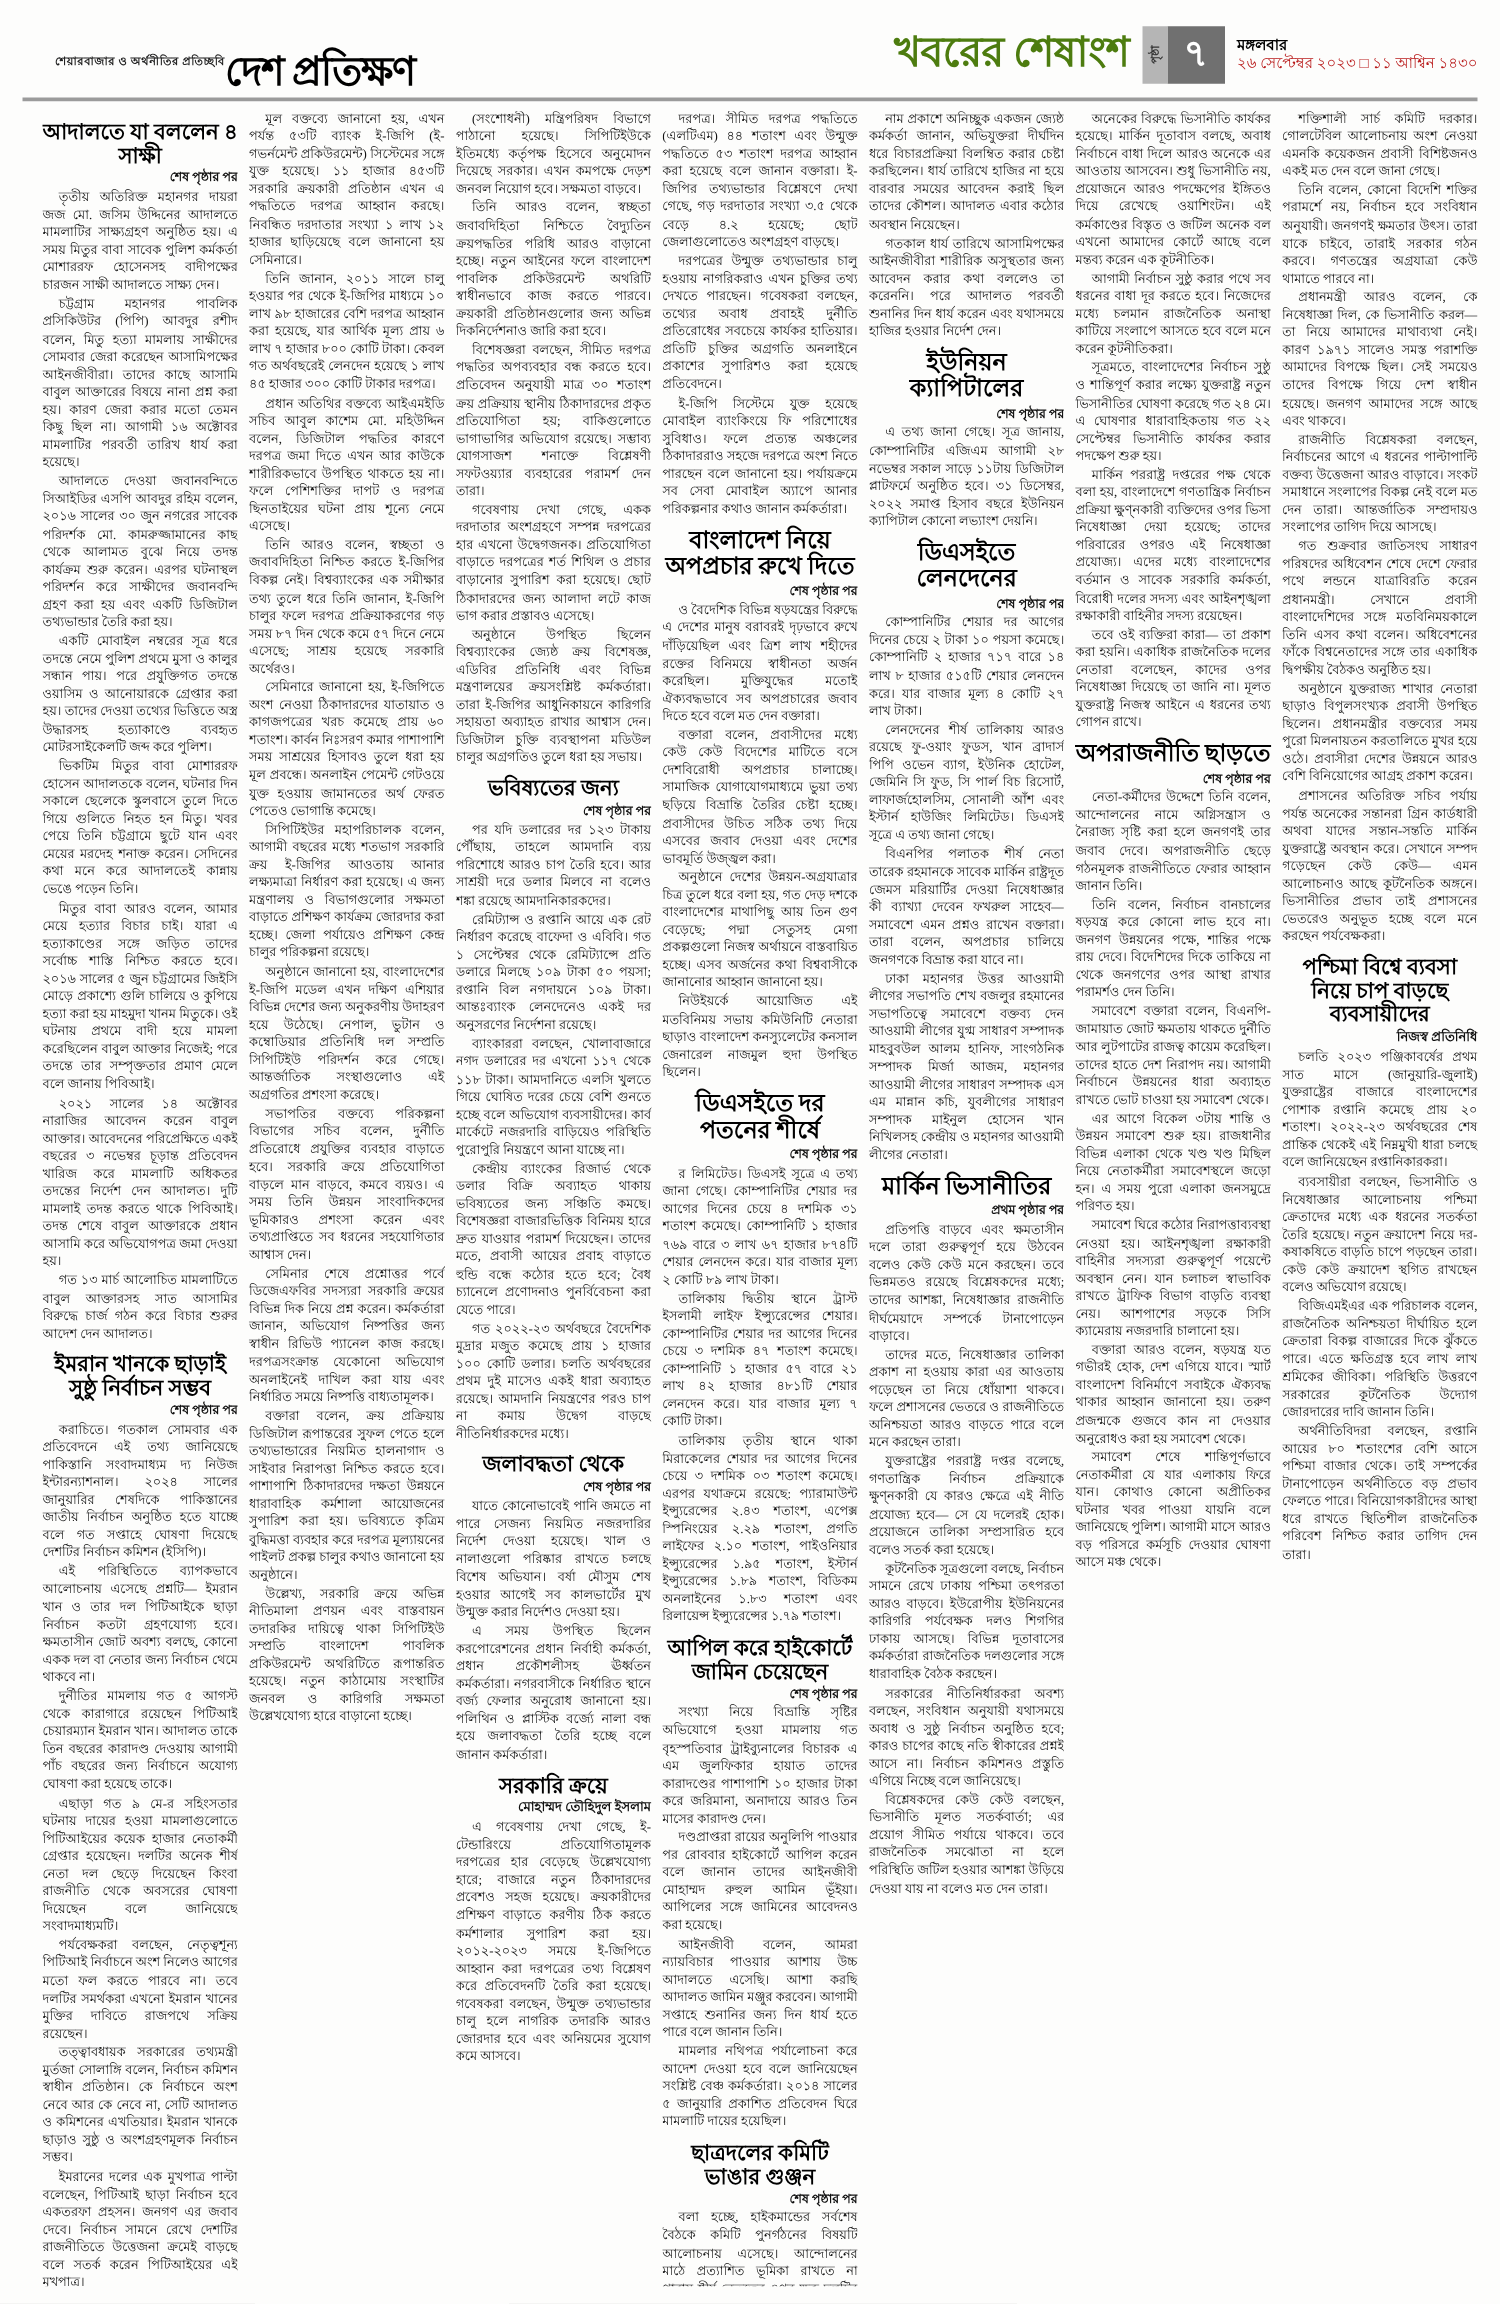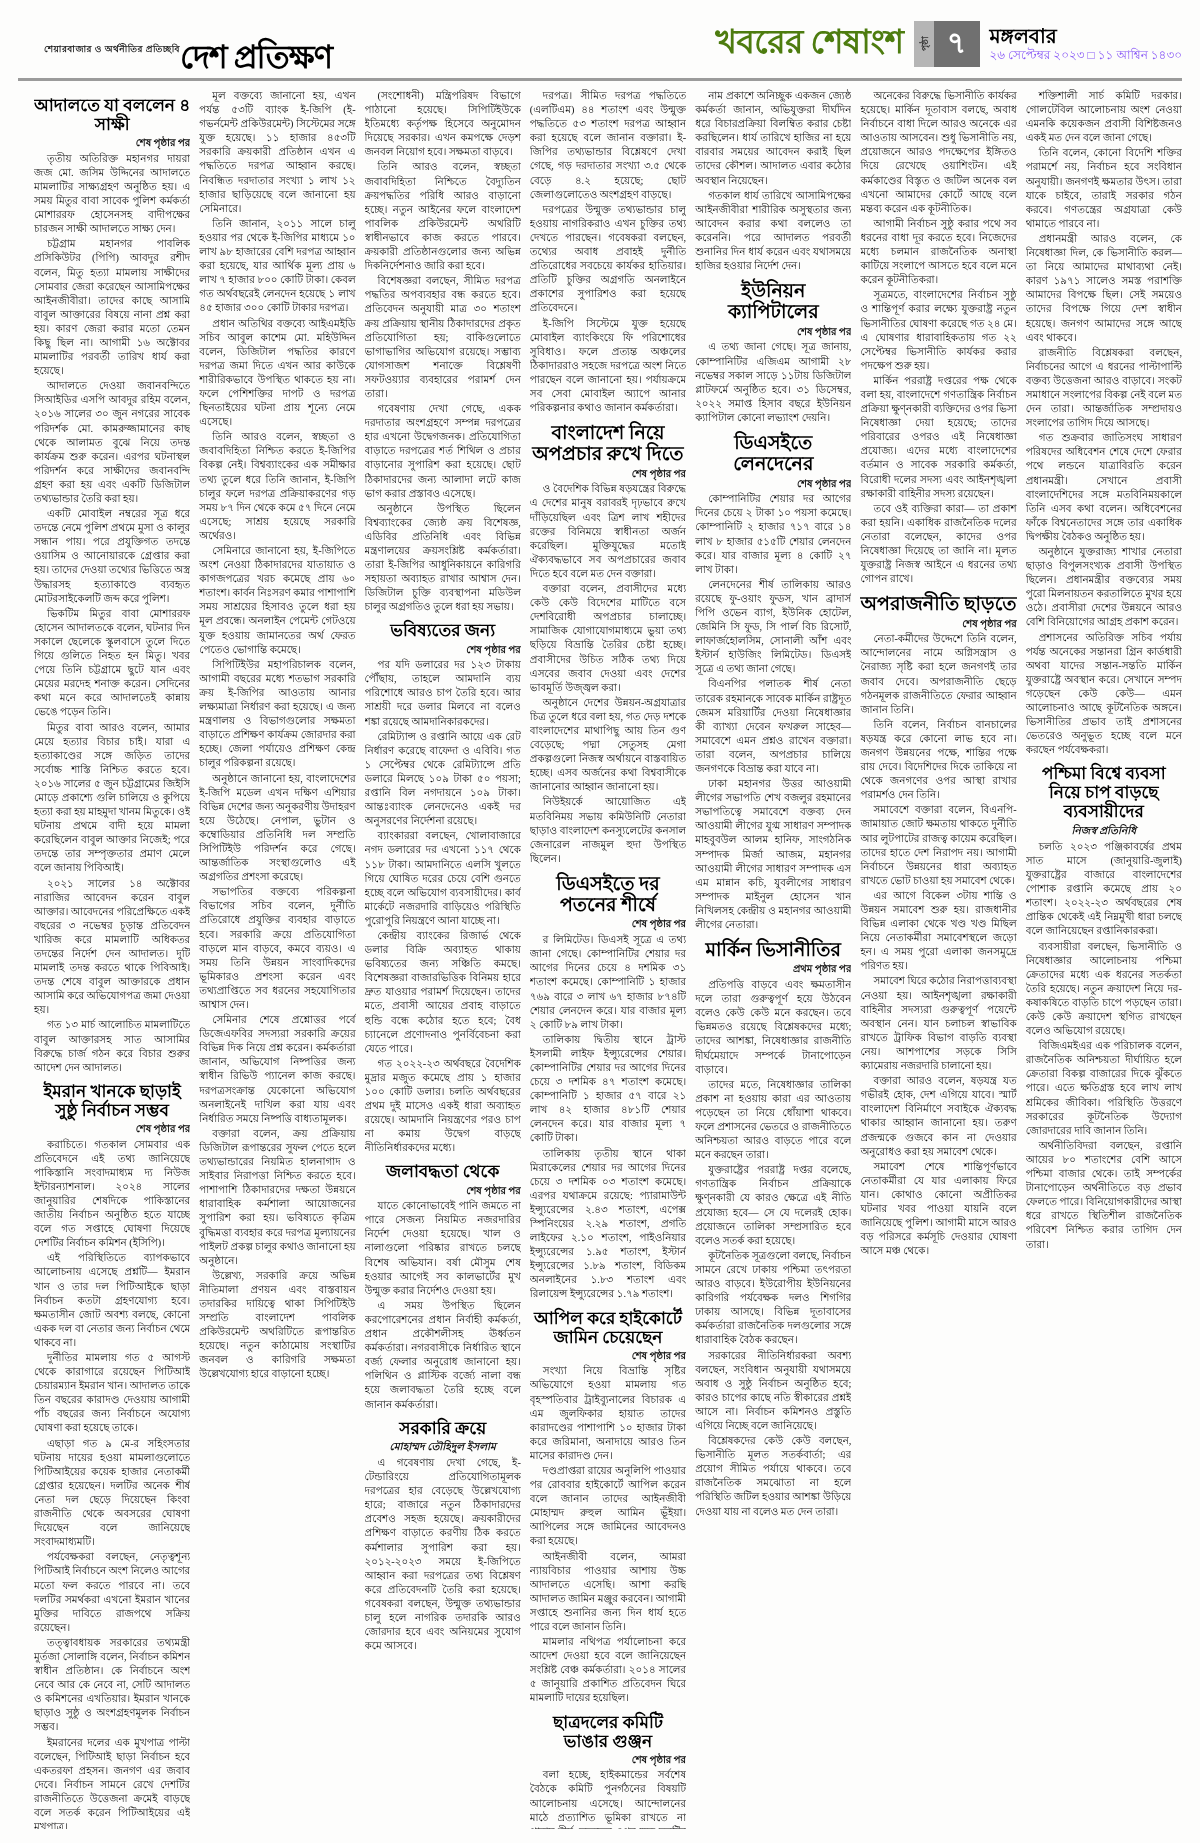--- a/index.html
+++ b/index.html
@@ -20,32 +20,32 @@
   .page-word{
     width:20px;background:var(--page-box-light,#b5b5b5);color:#333;
     font-size:9px;font-weight:bold;display:flex;align-items:center;justify-content:center;
     writing-mode:vertical-rl;transform:rotate(180deg);
   }
   .page-num{
     width:46px;background:var(--page-box-dark,#707070);color:#fff;
     font-size:30px;font-weight:bold;display:flex;align-items:center;justify-content:center;
   }
   .datebox{line-height:1.2;padding-bottom:2px;}
-  .day{font-size:20px;font-weight:bold;color:#000;}
-  .dateline{font-size:12px;color:#8b5cf6;}
+  .day{font-size:12px;font-weight:bold;color:#000;}
+  .dateline{font-size:12px;color:#b91c1c;}
   .rule{border:0;border-top:3px solid var(--rule,#9b9b9b);margin:6px 0 0 0;}
   
   .cols{display:flex;gap:9px;margin-top:8px;height:1740px;overflow:hidden;margin-left:16px;}
   .col{flex:1 1 0;min-width:0;overflow:hidden;font-size:10.3px;line-height:1.37;text-align:justify;}
   .bp{margin:0 0 1px 0;text-indent:13px;}
   .hl{font-weight:bold;text-align:center;line-height:1.12;margin:7px 0 2px 0;color:#000;}
   .hl.lg{font-size:19px;}
   .hl.md{font-size:17px;}
   .cont{font-size:10px;font-weight:bold;text-align:right;margin:0 0 2px 0;}
-  .byline{font-size:10.5px;font-weight:bold;text-align:center;margin:1px 0 2px 0;font-style:italic;}
+  .byline{font-size:10.5px;font-weight:bold;text-align:right;margin:1px 0 2px 0;}
 </style>
 </head>
 <body>
 
 <div class="sheet" style="--page-box-light: #b5b5b5; --page-box-dark: #707070; --rule: #9b9b9b;">
   <div class="inner">
     <div class="hdr">
       <div class="brand">
         <div class="tagline">শেয়ারবাজার ও অর্থনীতির প্রতিচ্ছবি</div>
         <div class="masthead">দেশ প্রতিক্ষণ</div>

